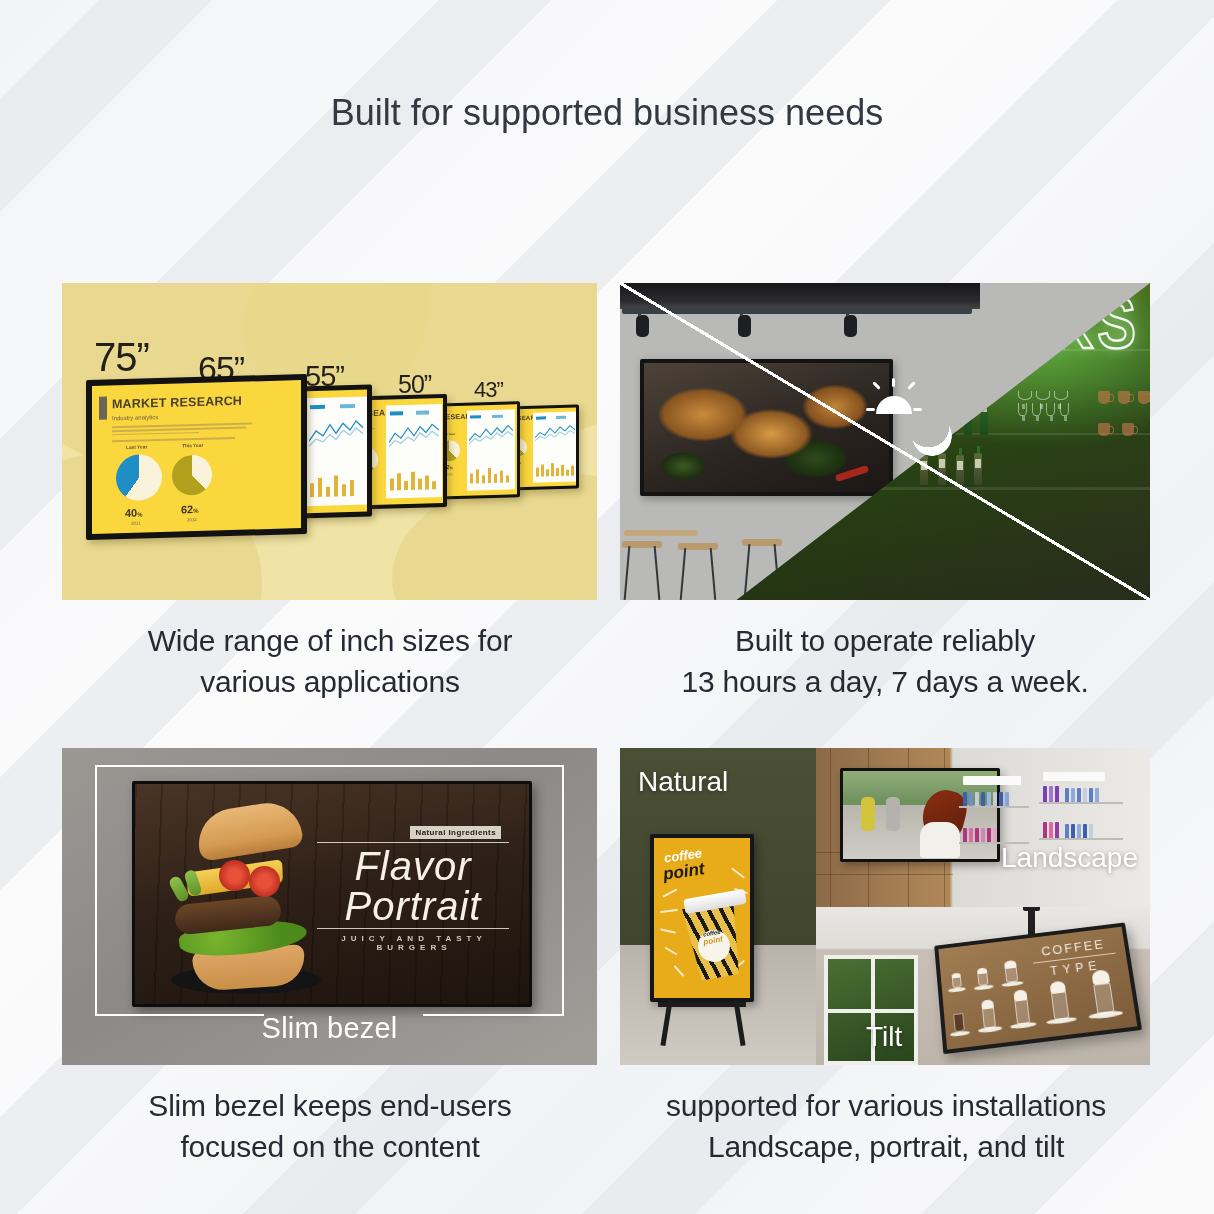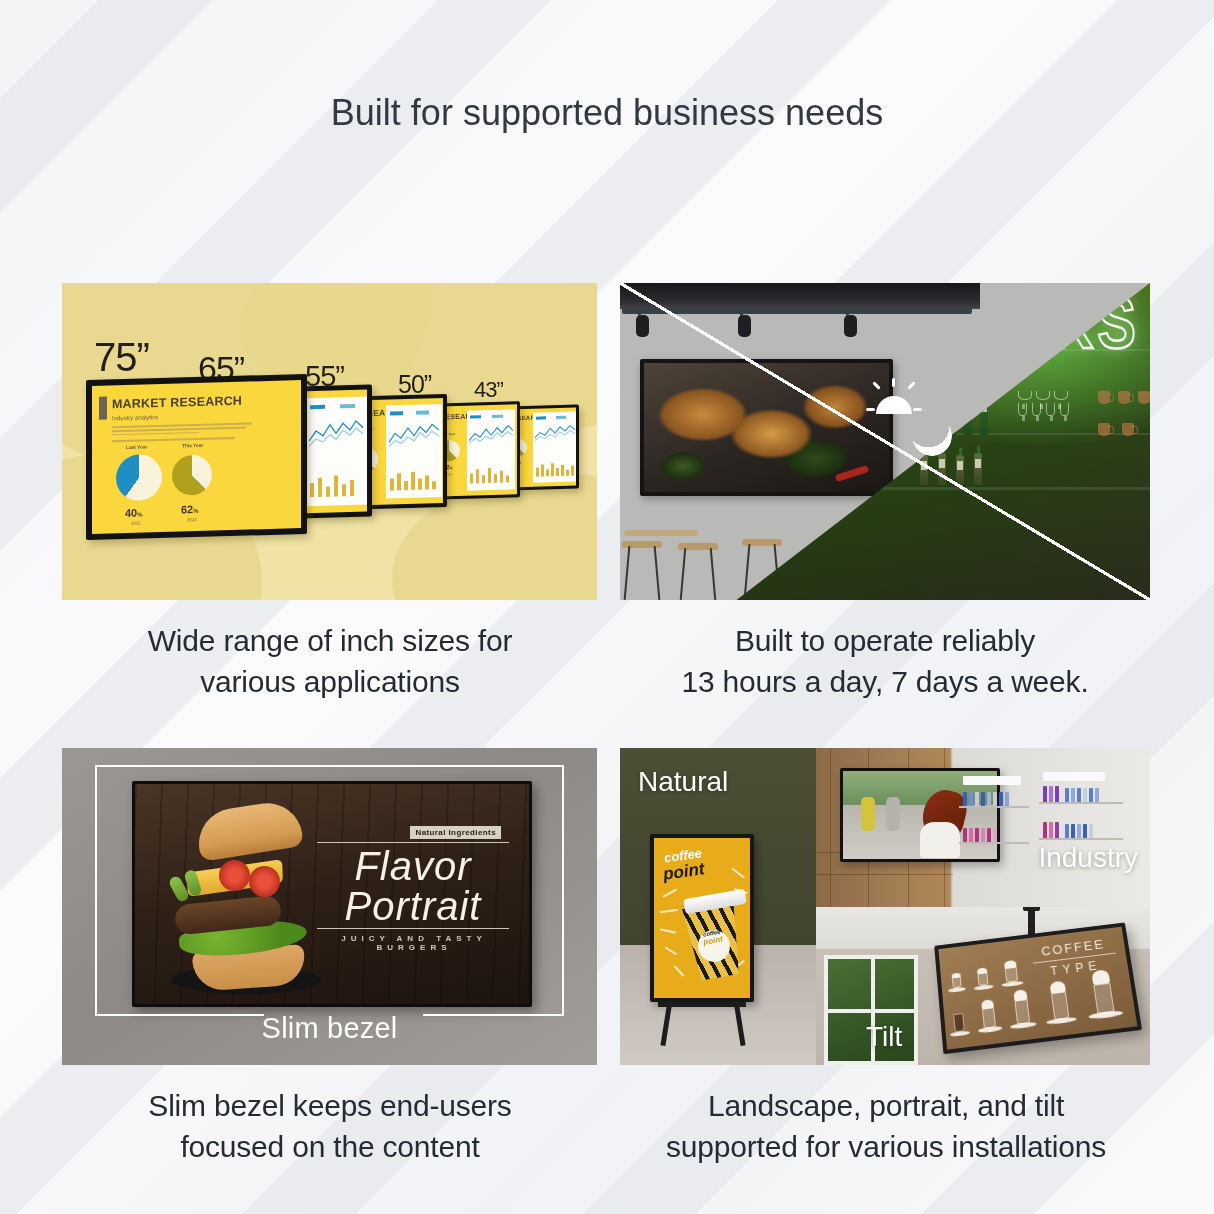--- a/index.html
+++ b/index.html
@@ -744,21 +744,21 @@
         <span class="prod" style="left:142px;top:40px; height:14px; background:#8fa9dd;"></span>
         <span class="prod" style="left:90px; top:74px; height:16px; background:#b0357d;"></span>
         <span class="prod" style="left:96px; top:74px; height:16px; background:#d96aa6;"></span>
         <span class="prod" style="left:102px;top:74px; height:16px; background:#8e3f9e;"></span>
         <span class="prod" style="left:112px;top:76px; height:14px; background:#5b7fc9;"></span>
         <span class="prod" style="left:118px;top:76px; height:14px; background:#3d5fb0;"></span>
         <span class="prod" style="left:124px;top:76px; height:14px; background:#8fa9dd;"></span>
         <span class="prod" style="left:130px;top:76px; height:14px; background:#3d5fb0;"></span>
         <span class="prod" style="left:136px;top:76px; height:14px; background:#c5cedd;"></span>
       </div>
-      <div class="orLabel" style="right:12px; top:94px;">Industry</div>
+      <div class="orLabel" style="right:12px; top:94px;">Landscape</div>
     </div>
 
     <div class="sub subTilt">
       <div class="tiltBg"></div>
       <div class="tiltWindow">
         <span class="wmullion" style="left:43px; top:0; width:4px; bottom:0;"></span>
         <span class="wmullion" style="left:0; top:50px; right:0; height:4px;"></span>
       </div>
       <div class="ceilRod"></div>
       <div class="tiltTV">
@@ -807,17 +807,17 @@
             <span class="ccupGlass" style="left:9px; width:17px; height:30px;"></span>
             <span class="ccupFoam" style="left:9px; bottom:34px; width:17px; height:14px;"></span>
           </div>
         </div>
       </div>
       <div class="orLabel" style="left:50px; bottom:12px;">Tilt</div>
     </div>
   </div>
 
   <div class="caption c4">
+    <div>supported for various installations</div>
     <div>Landscape, portrait, and tilt</div>
-    <div>supported for various installations</div>
   </div>
 
 </div>
 
 </body></html>

